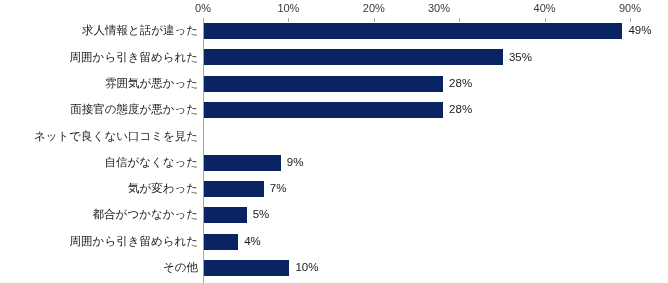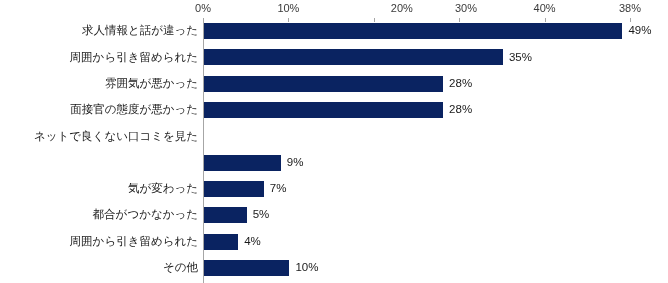--- a/index.html
+++ b/index.html
@@ -100,24 +100,24 @@
   }
 </style>
 </head>
 <body>
 
 <div id="chart-root">
 
   <div class="axis-labels">
       <div class="axis-tick-label" style="left: 203px;">0%</div>
       <div class="axis-tick-label" style="left: 288.4px;">10%</div>
-      <div class="axis-tick-label" style="left: 373.8px; margin-left: 28px;">20%</div>
-      <div class="axis-tick-label" style="left: 466px;">30%</div>
+      <div class="axis-tick-label" style="left: 373.8px;">20%</div>
+      <div class="axis-tick-label" style="left: 439px;">30%</div>
       <div class="axis-tick-label" style="left: 544.6px;">40%</div>
-      <div class="axis-tick-label" style="left: 630px;">38%</div>
+      <div class="axis-tick-label" style="left: 630px;">90%</div>
     </div>
   <div class="axis-line"></div>
   <div class="rows">
       <div class="row">
         <div class="cat-label">求人情報と話が違った</div>
         <div class="bar-wrap">
           <div class="bar" style="width: 418.46px; background: rgb(10, 35, 97);"></div>
           <div class="val-label">49%</div>
         </div>
       </div>
@@ -139,20 +139,21 @@
         <div class="cat-label">面接官の態度が悪かった</div>
         <div class="bar-wrap">
           <div class="bar" style="width: 239.12px; background: rgb(10, 35, 97);"></div>
           <div class="val-label">28%</div>
         </div>
       </div>
       <div class="row">
         <div class="cat-label">ネットで良くない口コミを見た</div>
       </div>
       <div class="row">
+        <div class="cat-label">自信がなくなった</div>
         <div class="bar-wrap">
           <div class="bar" style="width: 76.86px; background: rgb(10, 35, 97);"></div>
           <div class="val-label">9%</div>
         </div>
       </div>
       <div class="row">
         <div class="cat-label">気が変わった</div>
         <div class="bar-wrap">
           <div class="bar" style="width: 59.78px; background: rgb(10, 35, 97);"></div>
           <div class="val-label">7%</div>

